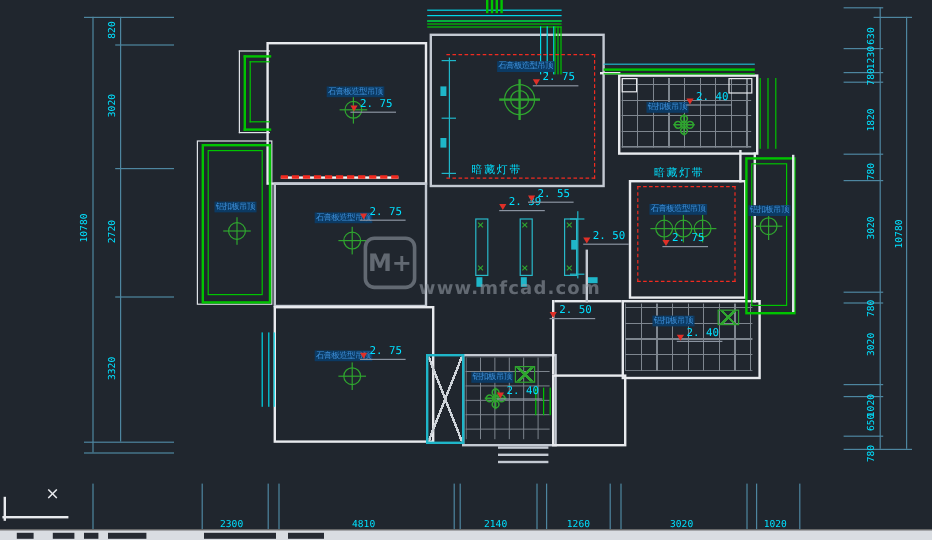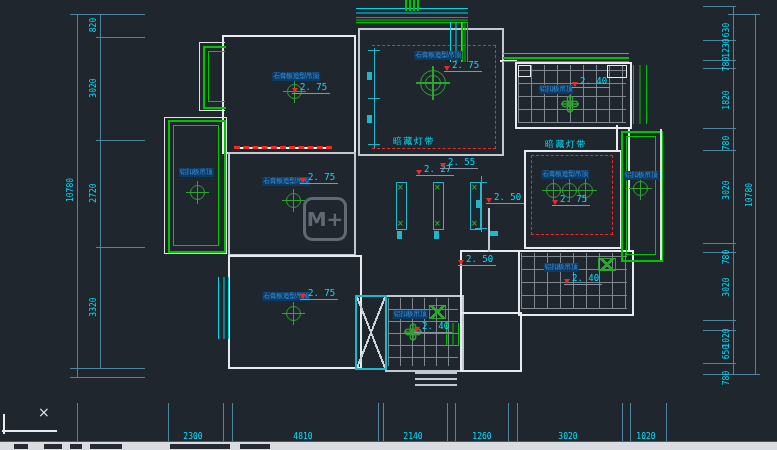--- a/index.html
+++ b/index.html
@@ -299,30 +299,31 @@
   <div class="lvl" style="left:486px;top:192px;">
       <span class="mk"></span>
       <span>2. 50</span>
     </div>
   <div class="lvl" style="left:458px;top:254px;">
       <span class="mk"></span>
       <span>2. 50</span>
     </div>
   <div class="lvl" style="left:416px;top:164px;">
       <span class="mk"></span>
-      <span>2. 27</span>
+      <span>2. 39</span>
     </div>
   <div class="lvl" style="left:440px;top:157px;">
       <span class="mk"></span>
       <span>2. 55</span>
     </div>
 
   <div class="wm wm-logo" style="left:303px;top:197px;">
       <span>M+</span>
     </div>
+  <div class="wm wm-url" style="left:349px;top:231px;">www.mfcad.com</div>
 
   <div class="wl" style="left:2px;top:430px;width:55px;height:1.5px;"></div>
   <div class="wl" style="left:3px;top:414px;width:1.5px;height:20px;"></div>
   <div class="ucsx" style="left:38px;top:404px;">×</div>
 
   <div class="bbar">
     <i style="left:14px;width:14px;"></i>
     <i style="left:44px;width:18px;"></i>
     <i style="left:70px;width:12px;"></i>
     <i style="left:90px;width:32px;"></i>

